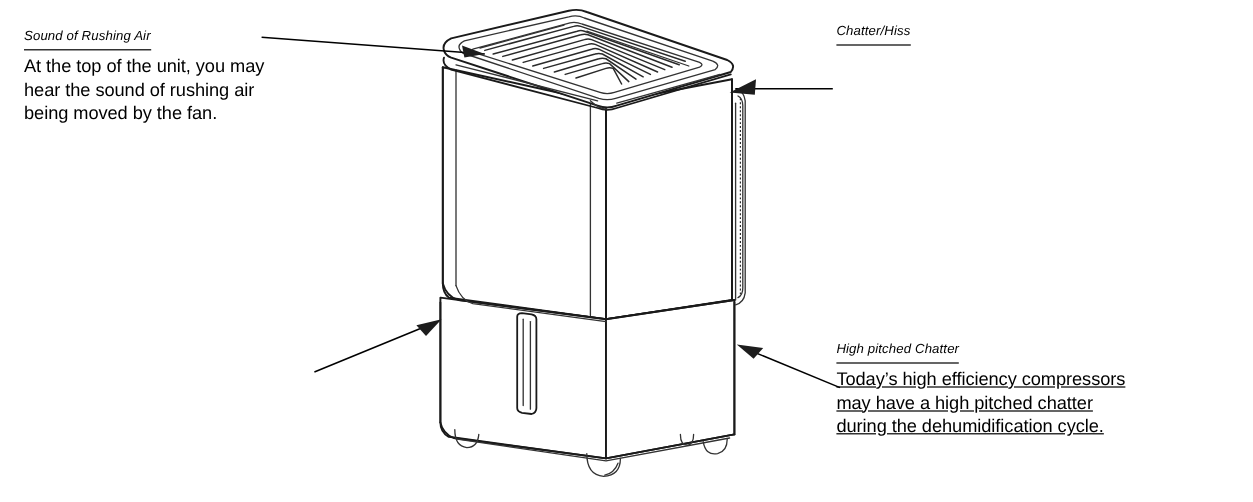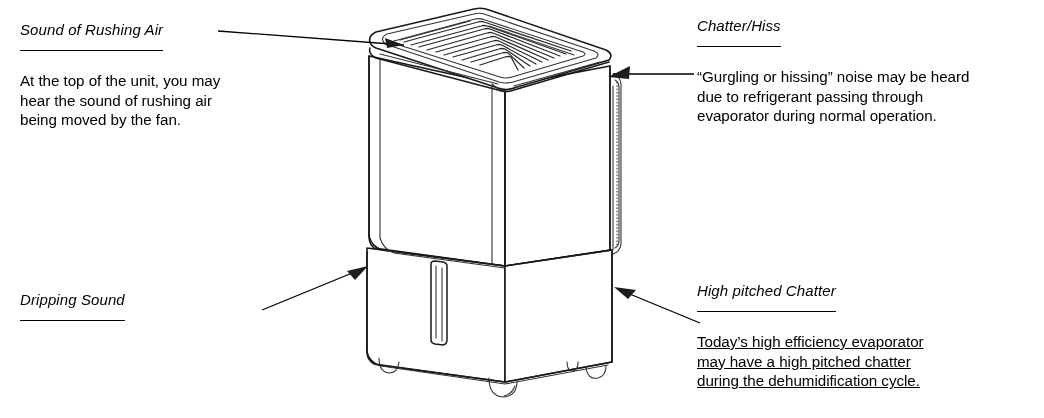--- a/index.html
+++ b/index.html
@@ -17,33 +17,33 @@
     height: 418px;
     overflow: hidden;
     background: #ffffff;
   }
   .callout {
     position: absolute;
     box-sizing: border-box;
   }
   .callout-title {
     font-style: italic;
-    font-size: 15px;
+    font-size: 11px;
     line-height: 19px;
     font-weight: 400;
     letter-spacing: 0.1px;
     display: inline-block;
     border-bottom: 1.4px solid #000;
-    padding-bottom: 11px;
+    padding-bottom: 1px;
     white-space: nowrap;
   }
   .callout-body {
     font-size: 15.2px;
     line-height: 19.6px;
-    margin-top: 20px;
+    margin-top: 4px;
     white-space: pre-line;
     letter-spacing: -0.05px;
   }
   #callout-rushing-air {
     left: 20px;
     top: 20px;
     width: 330px;
   }
   #callout-gurgle-hiss {
     left: 697px;
@@ -202,29 +202,25 @@
 
   <div class="callout" id="callout-rushing-air">
     <div class="callout-title">Sound of Rushing Air</div>
     <div class="callout-body">At the top of the unit, you may
 hear the sound of rushing air
 being moved by the fan.</div>
   </div>
 
   <div class="callout" id="callout-gurgle-hiss">
     <div class="callout-title">Chatter/Hiss</div>
-    <div class="callout-body">“Gurgling or hissing” noise may be heard
-due to refrigerant passing through
-evaporator during normal operation.</div>
   </div>
 
   <div class="callout" id="callout-dripping-sound">
-    <div class="callout-title">Dripping Sound</div>
   </div>
 
   <div class="callout" id="callout-high-pitched-chatter">
     <div class="callout-title">High pitched Chatter</div>
-    <div class="callout-body">Today’s high efficiency evaporator
+    <div class="callout-body">Today’s high efficiency compressors
 may have a high pitched chatter
 during the dehumidification cycle.</div>
   </div>
 
 </div>
 
 </body></html>

